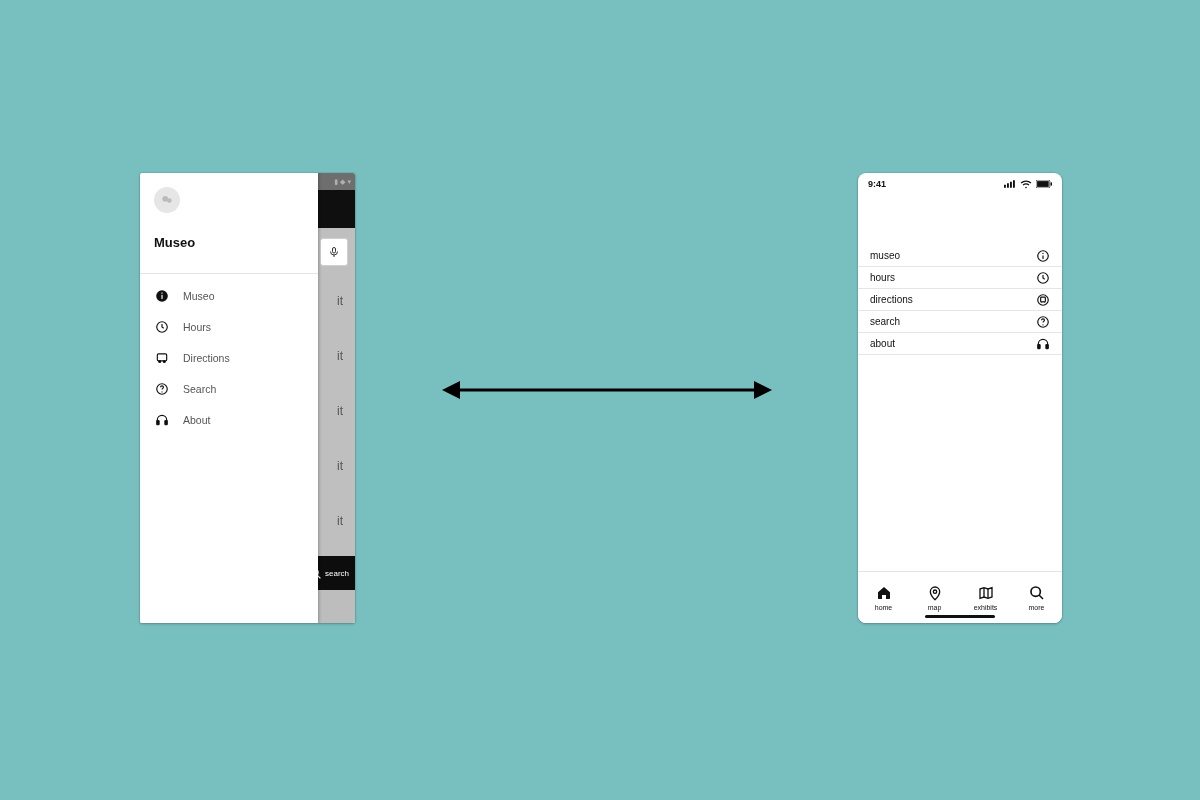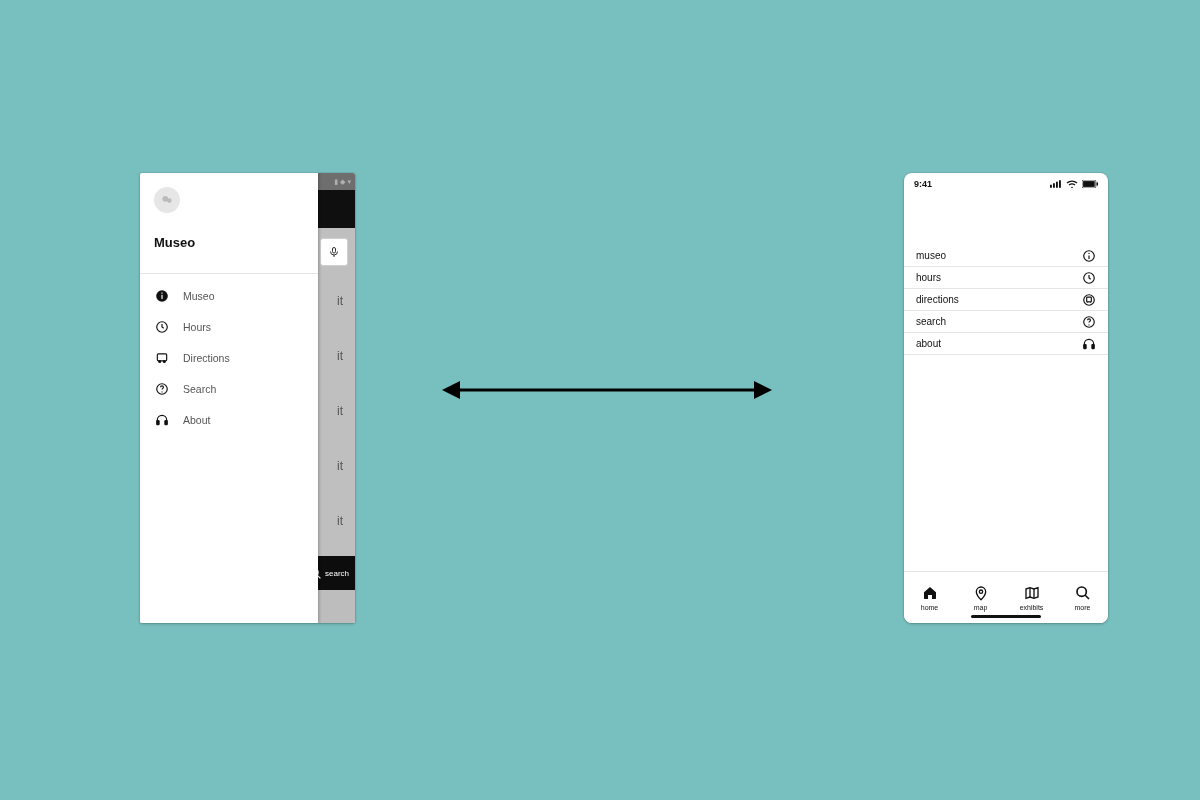--- a/index.html
+++ b/index.html
@@ -22,21 +22,21 @@
   
   .drawer{position:absolute;left:0;top:0;bottom:0;width:178px;background:#fff;box-shadow:1px 0 3px rgba(0,0,0,.25);}
   .d-head{height:100px;padding:14px 14px 8px;}
   .d-avatar{width:26px;height:26px;border-radius:50%;background:#e6e6e6;display:flex;align-items:center;justify-content:center;}
   .d-title{font-size:13px;font-weight:600;margin-top:22px;}
   .d-sep{height:1px;background:#e4e4e4;margin:0 0 6px;}
   .d-item{display:flex;align-items:center;gap:14px;padding:8px 14px;font-size:10.5px;color:#555;}
   .d-item .ic{width:15px;height:15px;display:flex;align-items:center;justify-content:center;flex:none;}
 
   
-  .ios{position:absolute;left:904px;top:173px;width:204px;height:450px;background:#fff;border-radius:8px;box-shadow:0 0 0 1px rgba(0,0,0,.05),0 1px 3px rgba(0,0,0,.25);overflow:hidden;}
+  .ios{position:absolute;left:858px;top:173px;width:204px;height:450px;background:#fff;border-radius:8px;box-shadow:0 0 0 1px rgba(0,0,0,.05),0 1px 3px rgba(0,0,0,.25);overflow:hidden;}
   .i-status{height:22px;display:flex;align-items:center;justify-content:space-between;padding:0 10px;font-size:9px;font-weight:600;}
   .i-status .right{display:flex;align-items:center;gap:4px;}
   .i-spacer{height:50px;}
   .i-row{display:flex;align-items:center;justify-content:space-between;padding:0 12px;height:22px;border-bottom:1px solid #e5e5e5;font-size:10px;}
   .i-row:first-of-type{border-top:1px solid #e5e5e5;}
   .i-row .ic{width:14px;height:14px;display:flex;align-items:center;justify-content:center;}
   .i-tabbar{position:absolute;left:0;right:0;bottom:0;height:52px;border-top:1px solid #e3e3e3;background:#fff;display:flex;}
   .i-tab{flex:1;display:flex;flex-direction:column;align-items:center;justify-content:center;gap:3px;font-size:7px;}
   .i-tab .ic{width:17px;height:17px;display:flex;align-items:center;justify-content:center;}
   .i-home{position:absolute;left:50%;bottom:5px;width:70px;height:3.5px;background:#111;border-radius:3px;transform:translateX(-50%);}

